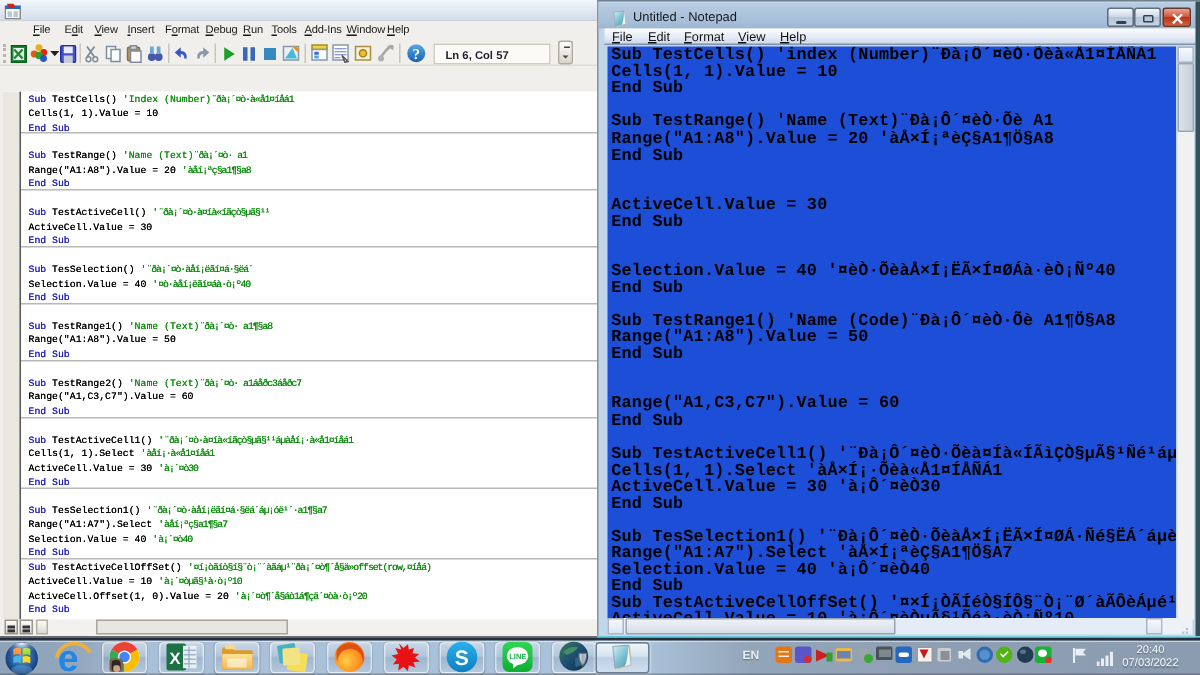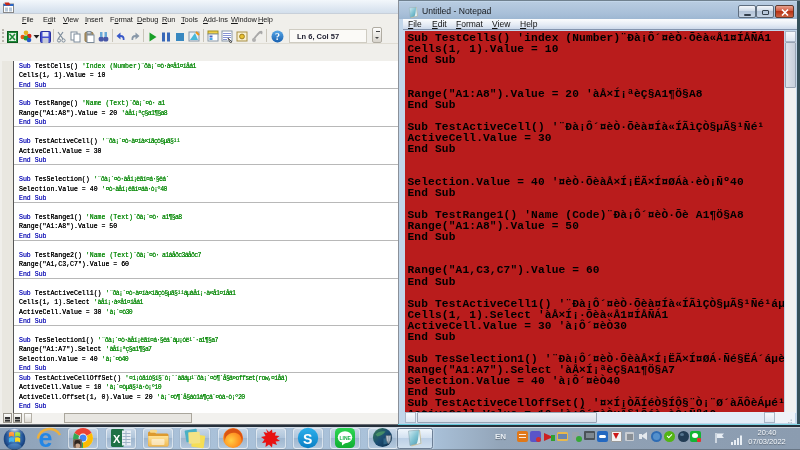--- a/index.html
+++ b/index.html
@@ -34,21 +34,21 @@
 
 #np{position:absolute;left:398px;top:0;width:402px;height:426px;background:#c2d6ea;border-top:1px solid #70818f;border-left:1.3px solid #8a9099}
 #np-title{position:absolute;left:0;top:1px;width:100%;height:17px;background:linear-gradient(#b8cce1,#a8bfd8 70%,#9db7d2)}
 #np-title-txt{position:absolute;left:23px;top:4px;font-size:8.6px;color:#16191d}
 .wbtn{position:absolute;top:3px;width:18px;height:12.5px;background:linear-gradient(#f4f7fa,#cfdae8 45%,#b4c4d8 50%,#c5d3e4);border:1px solid #5f6e7f;border-radius:2px}
 .wbtn.close{width:19px;background:linear-gradient(#e8a28e,#d05a41 45%,#b83316 50%,#cd6242);border-color:#5f3a2e}
 .mingl{position:absolute;left:5px;top:7.5px;width:7px;height:2px;background:#333f4c;border-radius:1px}
 .maxgl{position:absolute;left:5px;top:3.5px;width:7px;height:5.5px;border:1.5px solid #333f4c;border-radius:1px}
 #np-menu{position:absolute;left:4px;top:17.5px;width:394px;height:11.5px;background:linear-gradient(#fbfcfd,#e6ecf5 55%,#cdd9ea);border-bottom:1px solid #8494ae;font-size:8.5px;color:#111;line-height:11px}
 #np-menu span{top:0}
-#np-text{position:absolute;left:6px;top:30px;width:378.7px;height:382px;background:#b91c1c;overflow:hidden}
+#np-text{position:absolute;left:6px;top:30px;width:378.7px;height:382px;background:#1d4ed8;overflow:hidden}
 .nl{position:absolute;left:2.5px;white-space:pre;font-family:"Liberation Mono",monospace;font-weight:bold;font-size:11.2px;line-height:11px;letter-spacing:0.15px;color:#000;transform:translateY(-0.5px)}
 #np-vscroll{position:absolute;right:4.5px;top:30px;width:11px;height:382px;background:#f1f1f1}
 #np-vthumb{position:absolute;left:0;top:11px;width:11px;height:46px;background:linear-gradient(90deg,#dde2ea,#c7cfdb);border:1px solid #98a4b4;border-radius:1px}
 #np-hscroll{position:absolute;left:6px;bottom:3.5px;width:369.5px;height:11px;background:#e3ecf7}
 #np-corner{position:absolute;left:375.5px;bottom:3.5px;width:20px;height:11px;background:#eef2f8}
 #np-hthumb{position:absolute;left:12px;top:0;width:180px;height:11px;background:linear-gradient(#eef1f6,#d6dde8);border:1px solid #98a4b4;border-radius:1px}
 #np-redge{position:absolute;right:0;top:0;width:2.6px;height:100%;background:#35505a}
 
 #taskbar{position:absolute;left:0;top:425px;width:800px;height:25px;background:linear-gradient(90deg,#8ea2b8 0px,#93a7bd 55px,#a9c0d8 90px,#aac2da 430px,#93a5b9 500px,#8fa0b4 620px,#8b9cb0 800px)}
 #tb-top{position:absolute;left:0;top:0;width:100%;height:1.5px;background:#252f3a}
@@ -281,23 +281,23 @@
         <span style="position:absolute;left:5px"><u>F</u>ile</span>
         <span style="position:absolute;left:29px"><u>E</u>dit</span>
         <span style="position:absolute;left:53px"><u>F</u>ormat</span>
         <span style="position:absolute;left:89px"><u>V</u>iew</span>
         <span style="position:absolute;left:117px"><u>H</u>elp</span>
       </div>
   <div id="np-text">
         <div class="nl" style="top:2.20px">Sub TestCells() 'index (Number)¨Ðà¡Ô´¤èÒ·Õèà«Å1¤ÍÅÑÁ1</div>
         <div class="nl" style="top:13.26px">Cells(1, 1).Value = 10</div>
         <div class="nl" style="top:24.32px">End Sub</div>
+        <div class="nl" style="top:46.44px">Sub TestRange() 'Name (Text)¨Ðà¡Ô´¤èÒ·Õè A1</div>
         <div class="nl" style="top:57.50px">Range("A1:A8").Value = 20 'àÅ×Í¡ªèÇ§A1¶Ö§A8</div>
         <div class="nl" style="top:68.56px">End Sub</div>
-        <div class="nl" style="top:90.68px">Sub TestActiveCell() '¨Ðà¡Ô´¤èÒ·Õèà¤Íà«ÍÃìÇÒ§µÃ§¹Ñé¹</div>
         <div class="nl" style="top:101.74px">ActiveCell.Value = 30</div>
         <div class="nl" style="top:112.80px">End Sub</div>
         <div class="nl" style="top:145.98px">Selection.Value = 40 '¤èÒ·ÕèàÅ×Í¡ËÃ×Í¤ØÁà·èÒ¡Ñº40</div>
         <div class="nl" style="top:157.04px">End Sub</div>
         <div class="nl" style="top:179.16px">Sub TestRange1() 'Name (Code)¨Ðà¡Ô´¤èÒ·Õè A1¶Ö§A8</div>
         <div class="nl" style="top:190.22px">Range("A1:A8").Value = 50</div>
         <div class="nl" style="top:201.28px">End Sub</div>
         <div class="nl" style="top:234.46px">Range("A1,C3,C7").Value = 60</div>
         <div class="nl" style="top:245.52px">End Sub</div>
         <div class="nl" style="top:267.64px">Sub TestActiveCell1() '¨Ðà¡Ô´¤èÒ·Õèà¤Íà«ÍÃìÇÒ§µÃ§¹Ñé¹áµèàÅ×Í¡·Õèà«Å1¤ÍÅÑÁ1</div>

